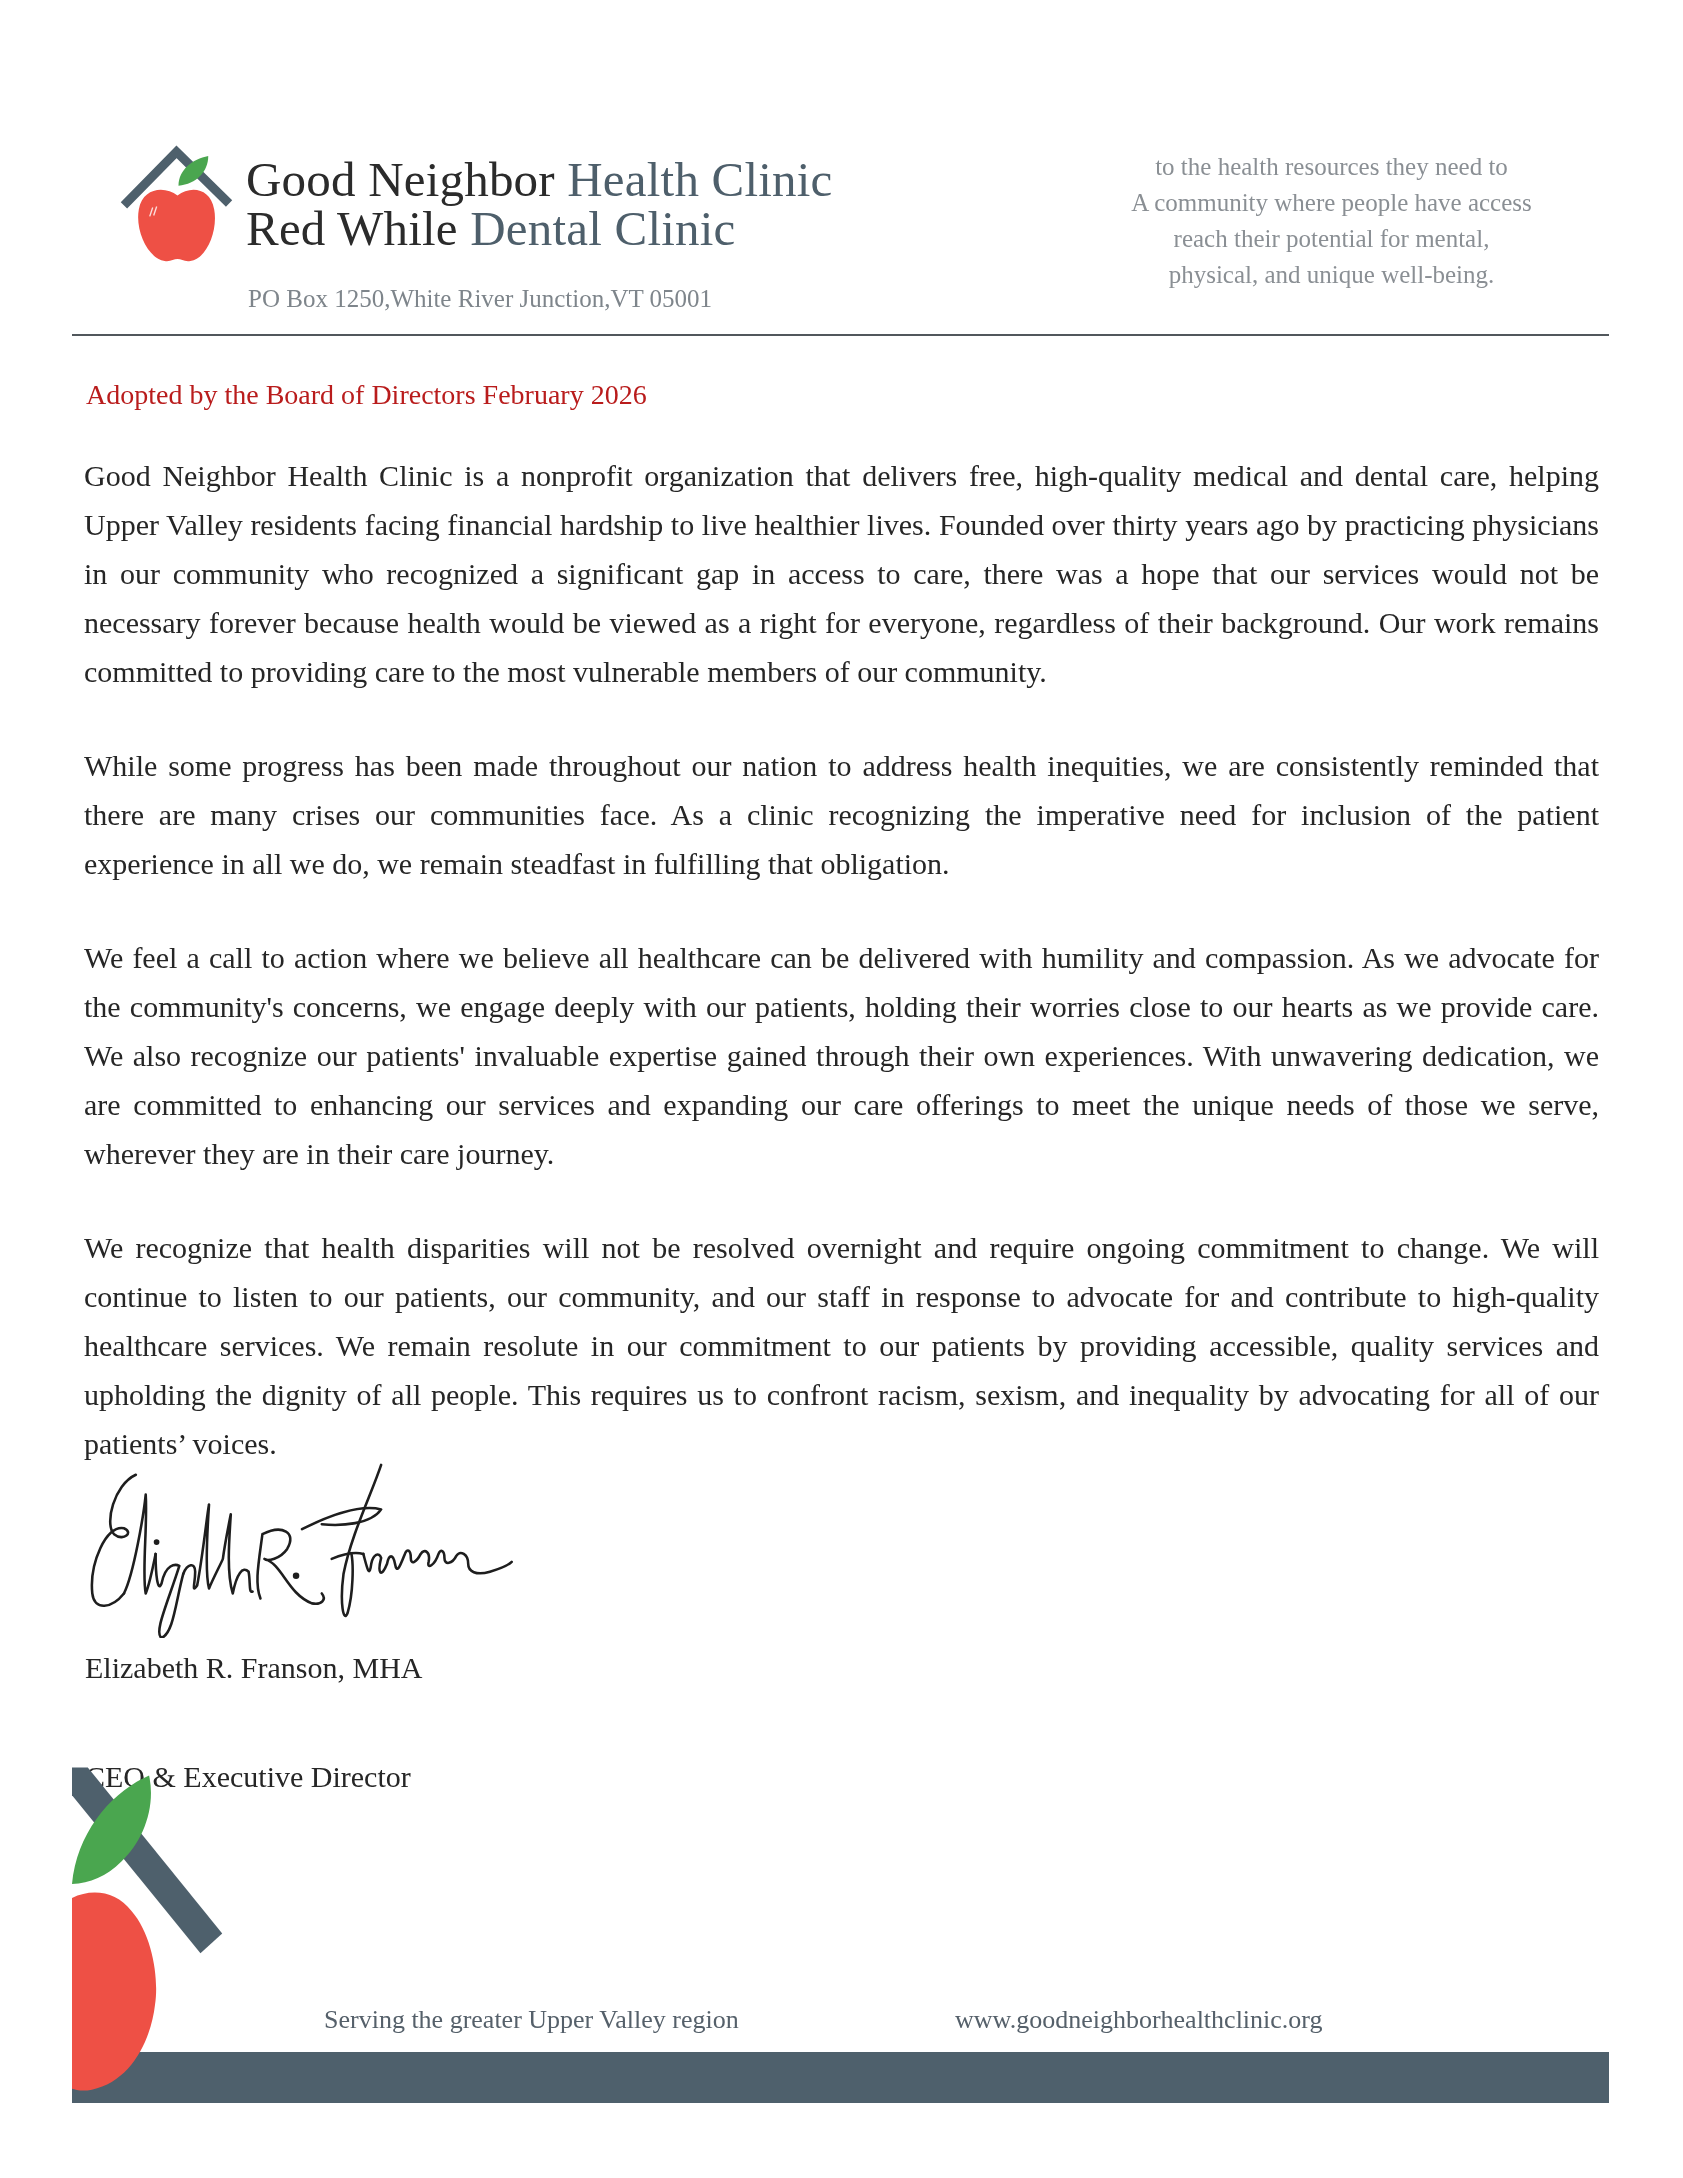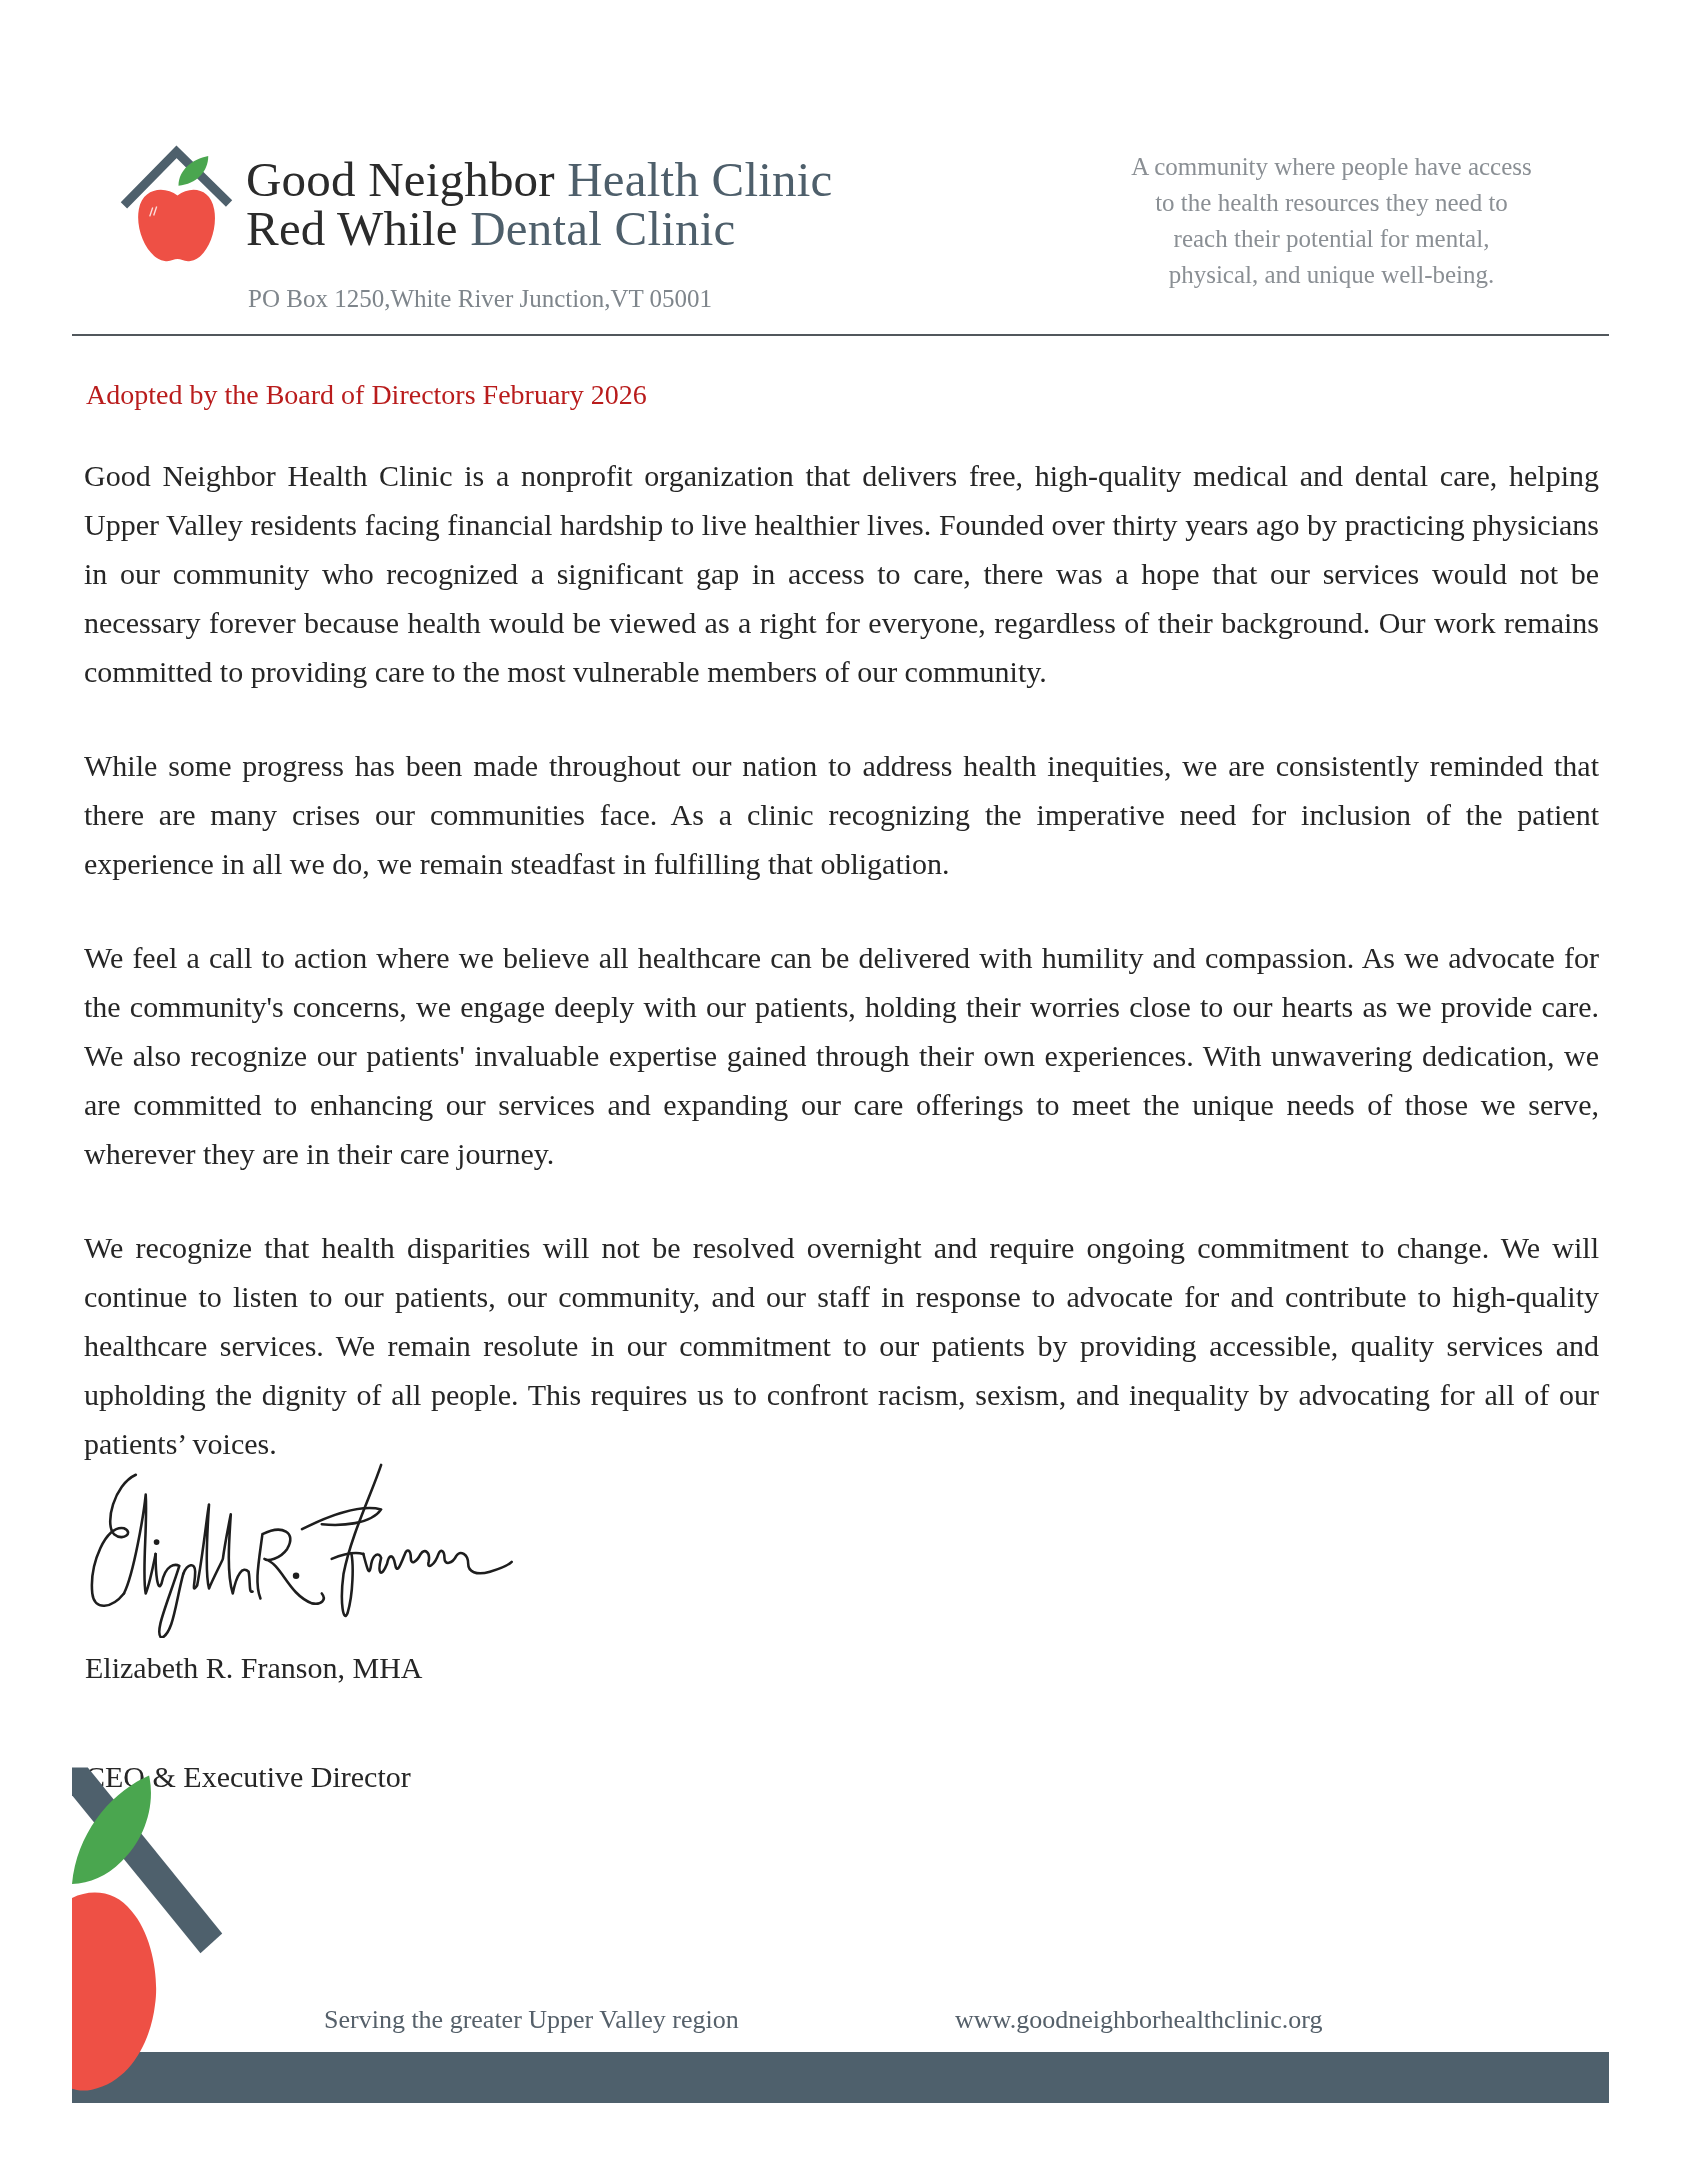--- a/index.html
+++ b/index.html
@@ -45,22 +45,22 @@
   <span class="dark">Good Neighbor</span>
   <span class="slate">Health Clinic</span>
 </div>
 <div id="org-line-2" class="abs org-line">
   <span class="dark">Red While</span>
   <span class="slate">Dental Clinic</span>
 </div>
 <div id="address" class="abs">PO Box 1250,White River Junction,VT 05001</div>
 
 <div id="tagline" class="abs">
+  <div>to the health resources they need to</div>
   <div>A community where people have access</div>
-  <div>to the health resources they need to</div>
   <div>reach their potential for mental,</div>
   <div>physical, and unique well-being.</div>
 </div>
 
 <div id="divider" class="abs"></div>
 
 <div id="adopted" class="abs">Adopted by the Board of Directors February 2026</div>
 
 <div id="body" class="abs">
   <p>Good Neighbor Health Clinic is a nonprofit organization that delivers free, high-quality medical and dental care, helping Upper Valley residents facing financial hardship to live healthier lives. Founded over thirty years ago by practicing physicians in our community who recognized a significant gap in access to care, there was a hope that our services would not be necessary forever because health would be viewed as a right for everyone, regardless of their background. Our work remains committed to providing care to the most vulnerable members of our community.</p>

